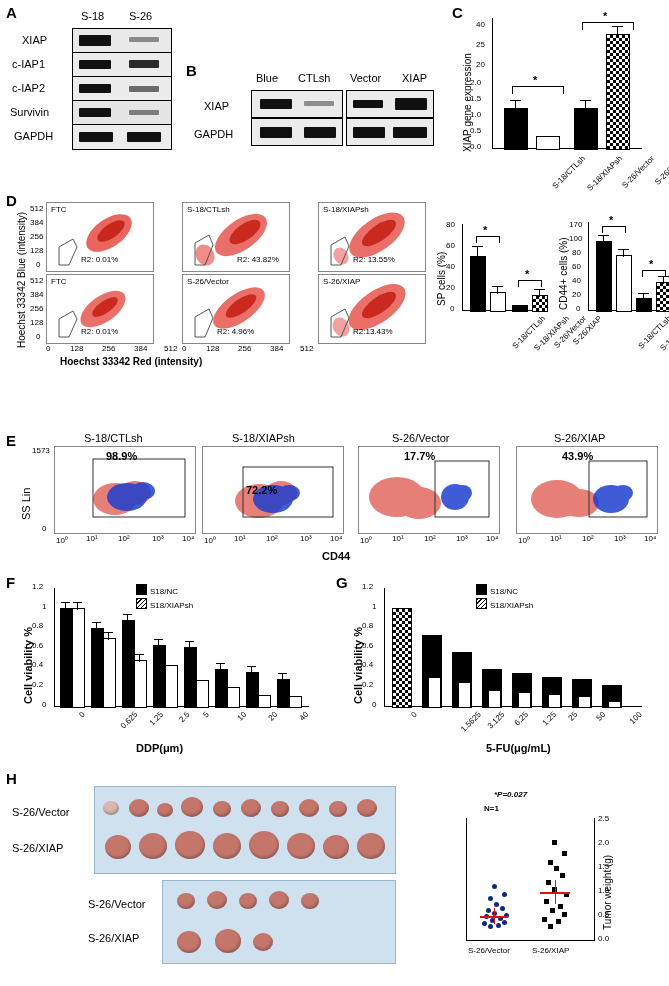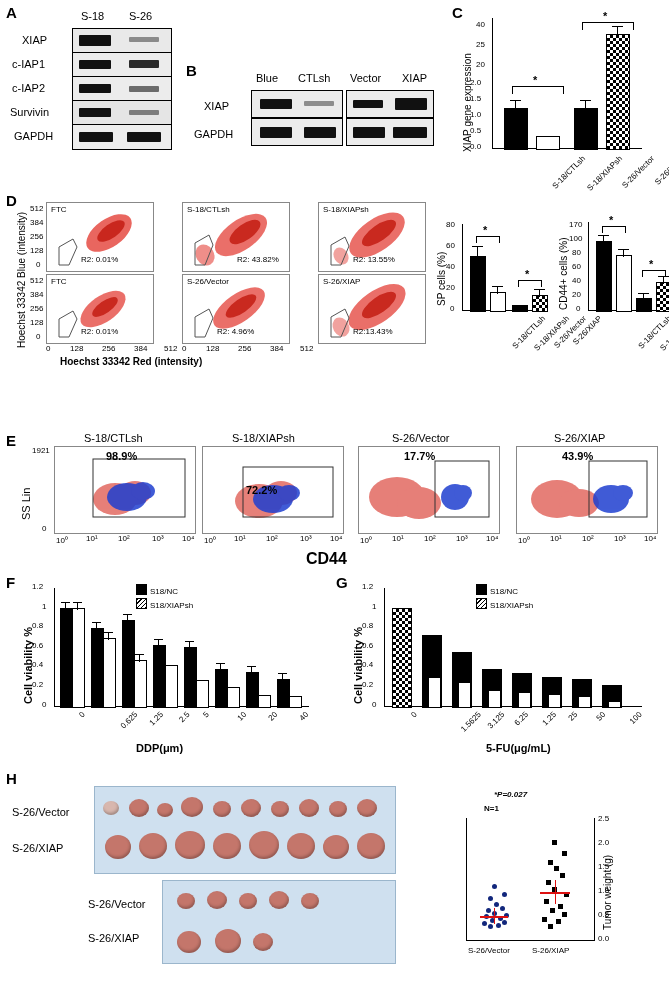--- a/index.html
+++ b/index.html
@@ -334,22 +334,22 @@
     <div class="xs rot45" style="position:absolute;left:66px;top:100px;">S-18/CTLsh</div>
     <div class="xs rot45" style="position:absolute;left:87px;top:100px;">S-18/XIAPsh</div>
 
   </div>
 </div>
 
 <div class="fig" style="left:6px;top:432px;width:660px;height:135px;">
   <div class="panel-letter" style="position:absolute;left:0;top:0;">E</div>
 
   <div class="lbl rot90" style="position:absolute;left:14px;top:88px;font-size:11px;">SS Lin</div>
-  <div class="lbl" style="position:absolute;left:300px;top:118px;font-size:16px;font-weight:bold;">CD44</div>
-  <div class="xs" style="position:absolute;left:26px;top:14px;">1921</div>
+  <div class="lbl" style="position:absolute;left:316px;top:118px;font-size:11px;font-weight:bold;">CD44</div>
+  <div class="xs" style="position:absolute;left:26px;top:14px;">1573</div>
   <div class="xs" style="position:absolute;left:36px;top:92px;">0</div>
 
   <div class="flowbox" style="left:48px;top:14px;width:140px;height:86px;">
     <svg width="140" height="86" style="position:absolute;left:0;top:0;">
       <g fill="#d62b20" opacity="0.6">
         <ellipse cx="60" cy="52" rx="22" ry="16"></ellipse>
           <ellipse cx="80" cy="46" rx="16" ry="12"></ellipse>
       </g>
       <g fill="#1f3fd0" opacity="0.85">
         <ellipse cx="72" cy="50" rx="20" ry="14"></ellipse>

